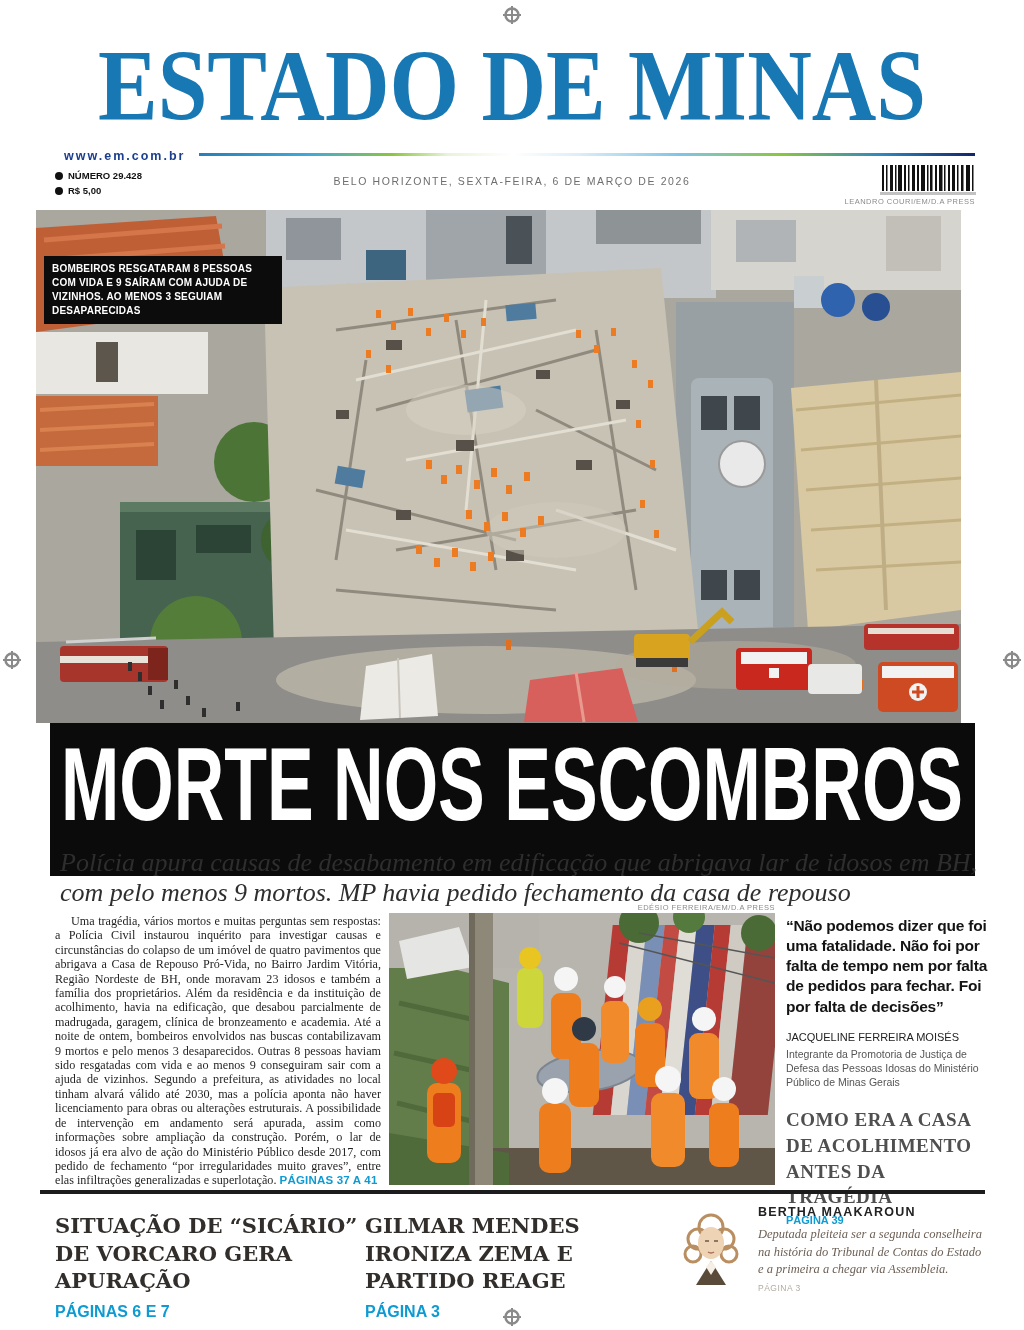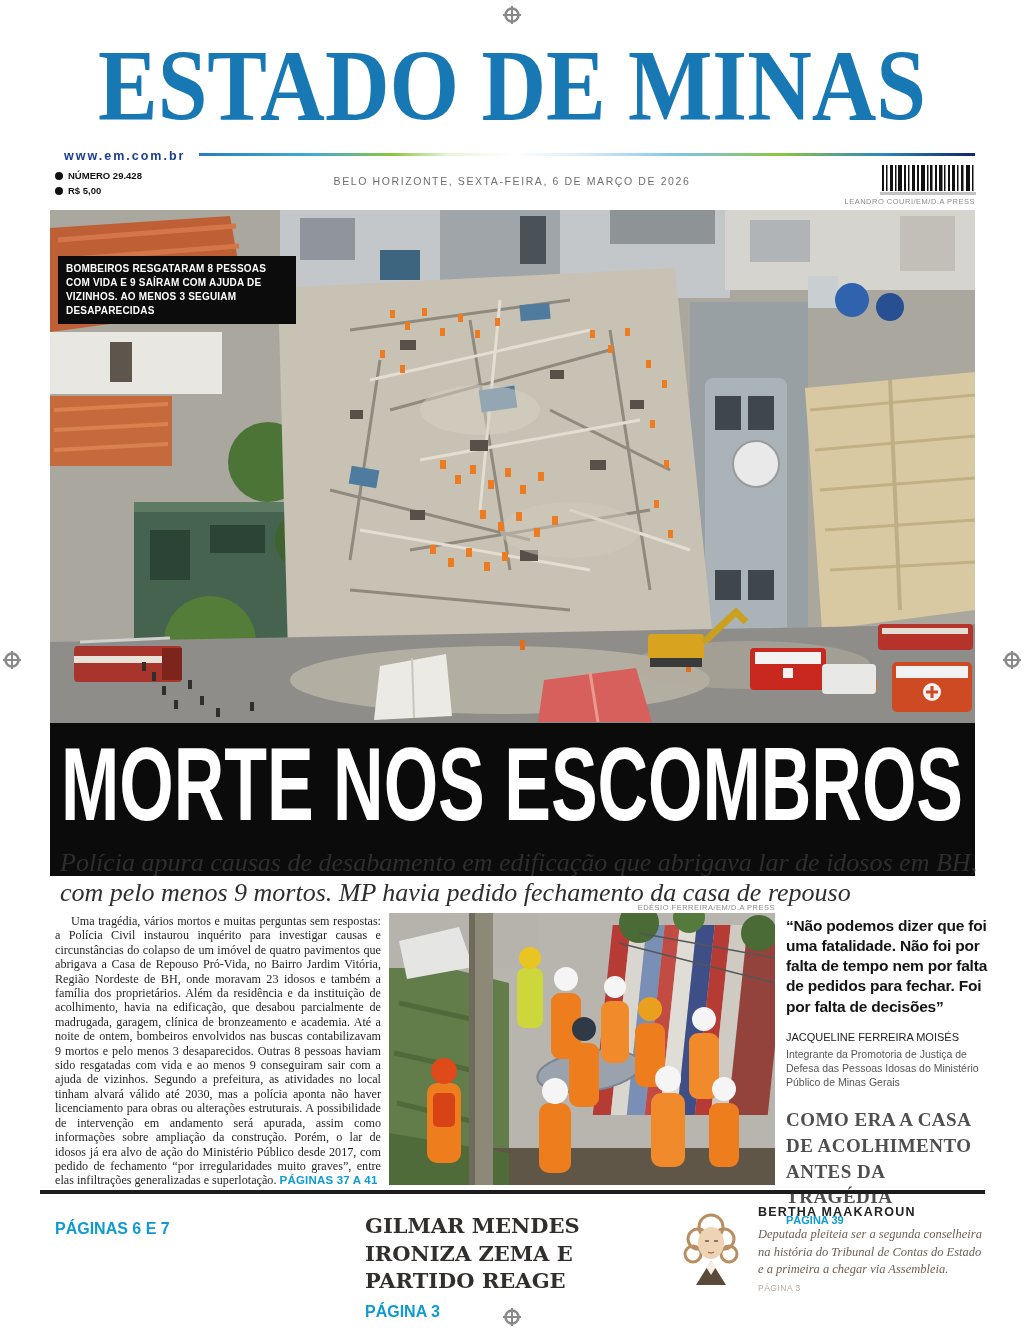--- a/index.html
+++ b/index.html
@@ -19,21 +19,21 @@
     color:#1b3f8f;font-weight:bold;font-size:12.5px;letter-spacing:2px;}
 
   
   .folio-left{left:55px;top:168px;font-size:9.5px;font-weight:bold;color:#111;line-height:15px;}
   .folio-left .b{display:inline-block;width:8px;height:8px;background:#111;border-radius:50%;margin-right:5px;vertical-align:-1px;}
   .dateline{left:262px;top:175px;width:500px;text-align:center;font-size:10.5px;color:#6e6e6e;letter-spacing:1.6px;}
   .barcode{left:878px;top:163px;width:100px;height:36px;}
   .hero-credit{left:655px;top:197px;width:320px;text-align:right;font-size:7.5px;color:#8b8b8b;letter-spacing:.5px;}
 
   
-  .hero{left:50px;top:210px;width:925px;height:379px;background:#aaa79e;}
+  .hero{left:36px;top:210px;width:925px;height:379px;background:#aaa79e;}
   .hero-caption{position:absolute;left:8px;top:46px;width:222px;background:#0c0c0c;color:#fff;
     padding:6px 8px;font-size:10px;font-weight:bold;line-height:1.4;letter-spacing:.2px;text-transform:uppercase;}
 
   
   .band{left:50px;top:723px;width:925px;height:153px;background:#0b0b0b;}
   .band svg{display:block;}
 
   
   .subhead{left:60px;top:848px;width:934px;
     font-family:"Liberation Serif",serif;font-size:26px;line-height:1.17;color:#2e2e2e;font-style:italic;}
@@ -384,20 +384,21 @@
     <div class="quote-role">Integrante da Promotoria de Justiça de Defesa das Pessoas Idosas do Ministério Público de Minas Gerais</div>
     <div class="related">
       <div class="related-title">COMO ERA A CASA DE ACOLHIMENTO ANTES DA TRAGÉDIA</div>
       <div class="related-page">PÁGINA 39</div>
     </div>
   </div>
 
   <div class="abs black-rule"></div>
 
   <div class="abs teaser teaser-1">
+    <div>SITUAÇÃO DE “SICÁRIO” DE VORCARO GERA APURAÇÃO</div>
     <div class="teaser-page">PÁGINAS 6 E 7</div>
   </div>
   <div class="abs teaser teaser-2">
     <div>GILMAR MENDES IRONIZA ZEMA E PARTIDO REAGE</div>
     <div class="teaser-page">PÁGINA 3</div>
   </div>
 
   <div class="abs columnist">
     <svg class="avatar" viewBox="0 0 66 76">
       <rect width="66" height="76" fill="#ffffff"></rect>

